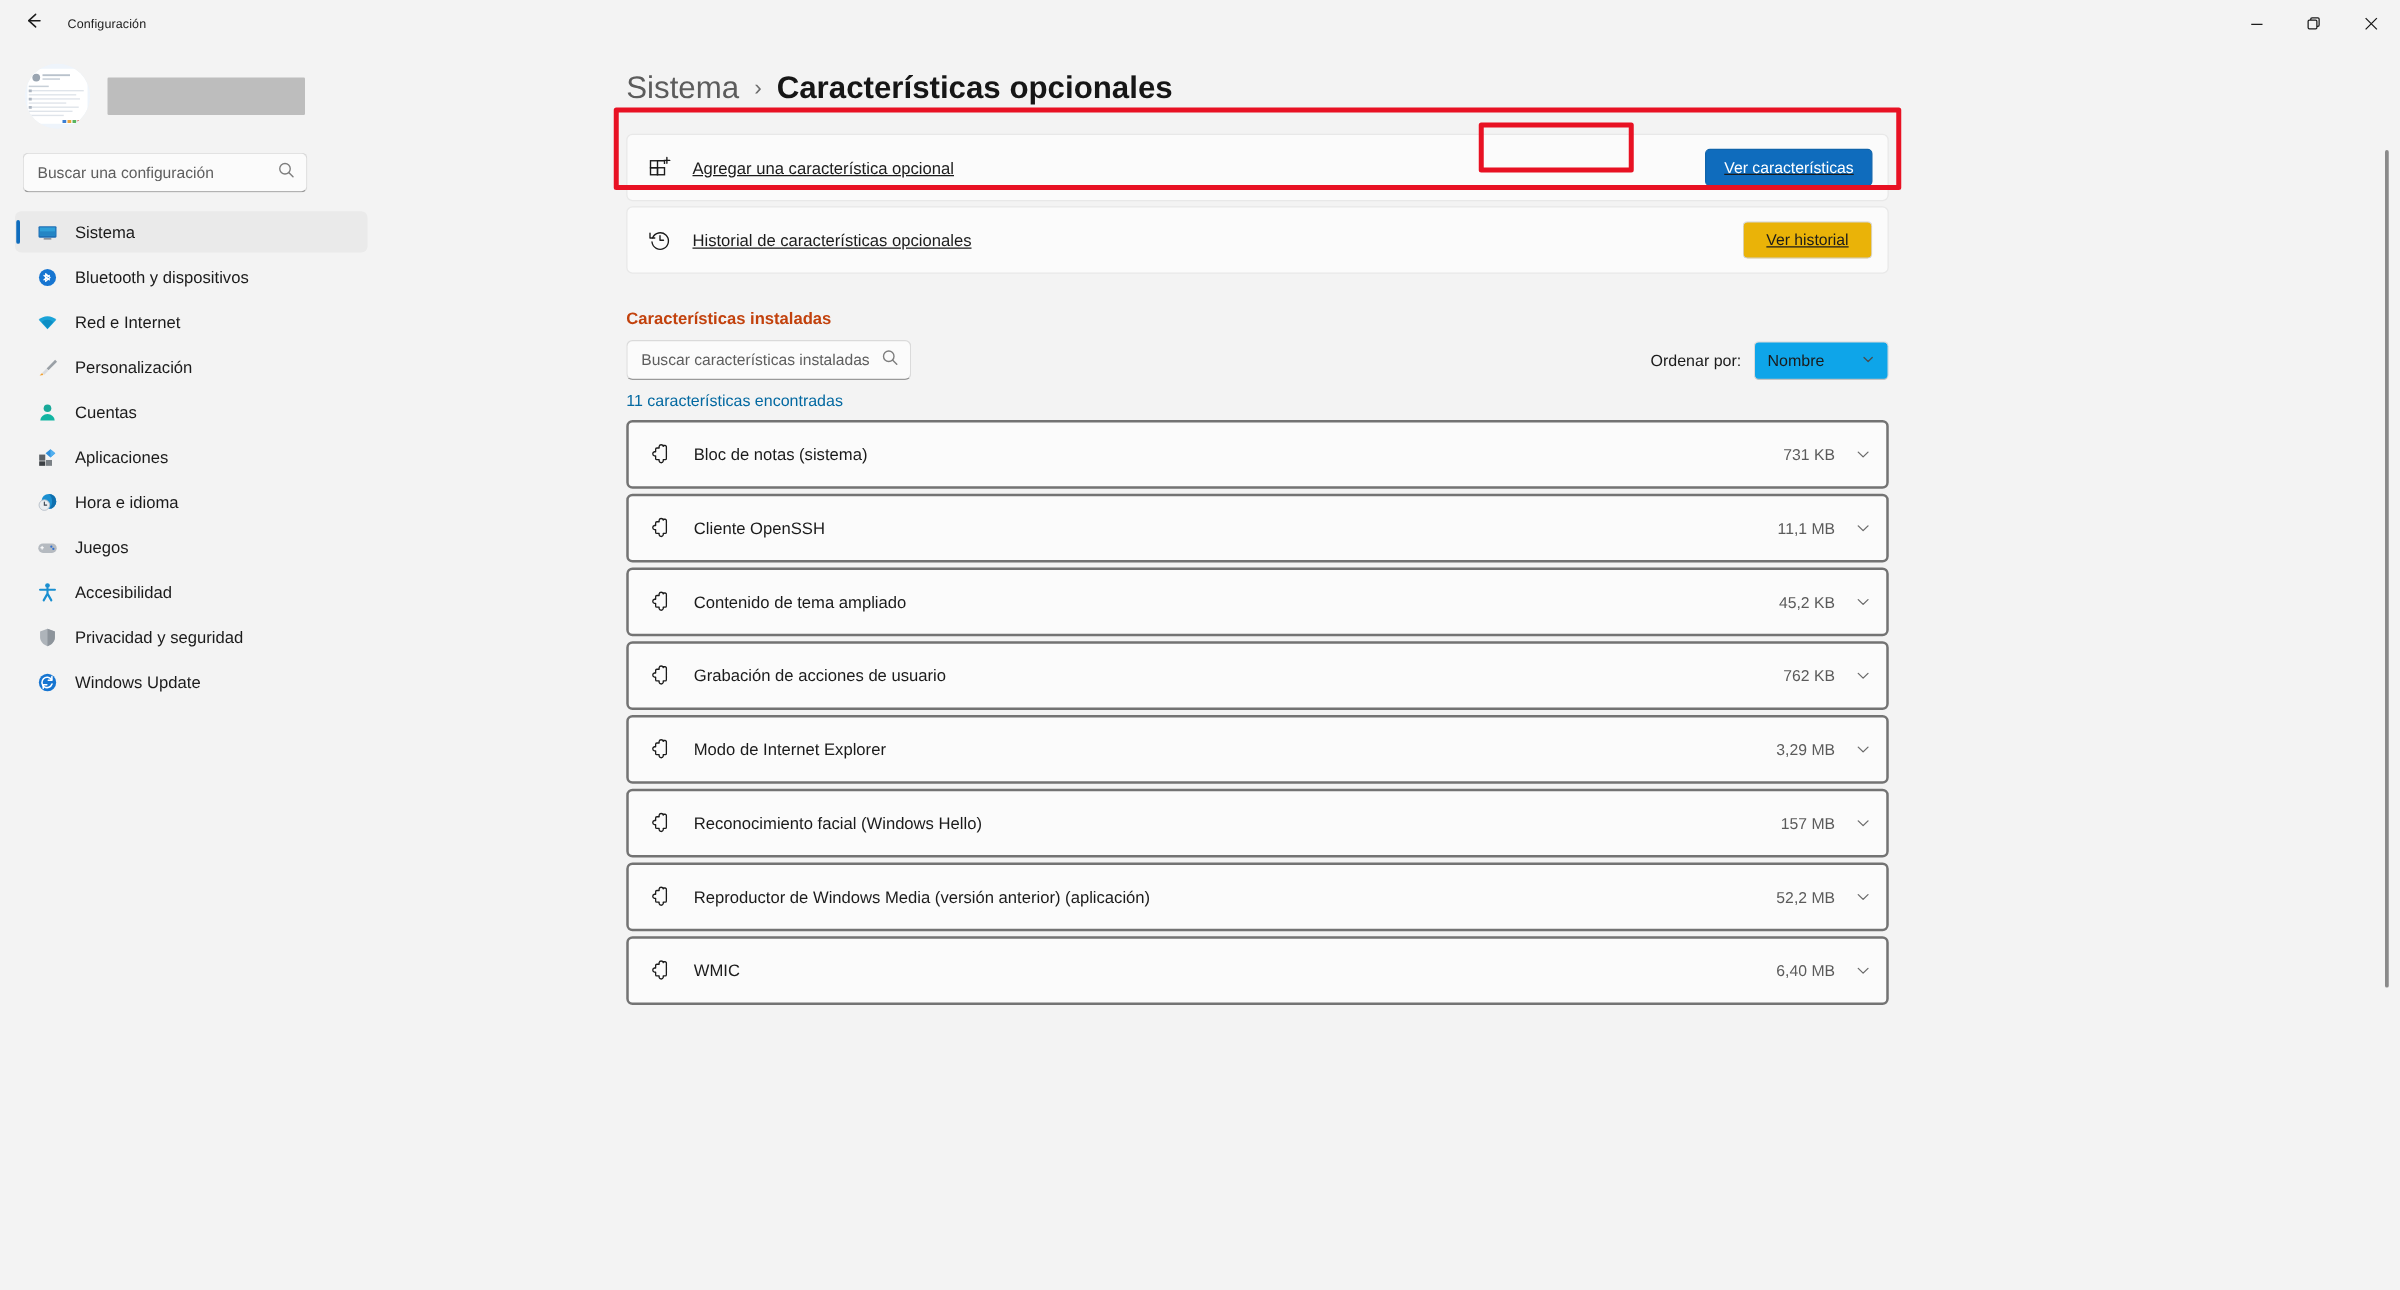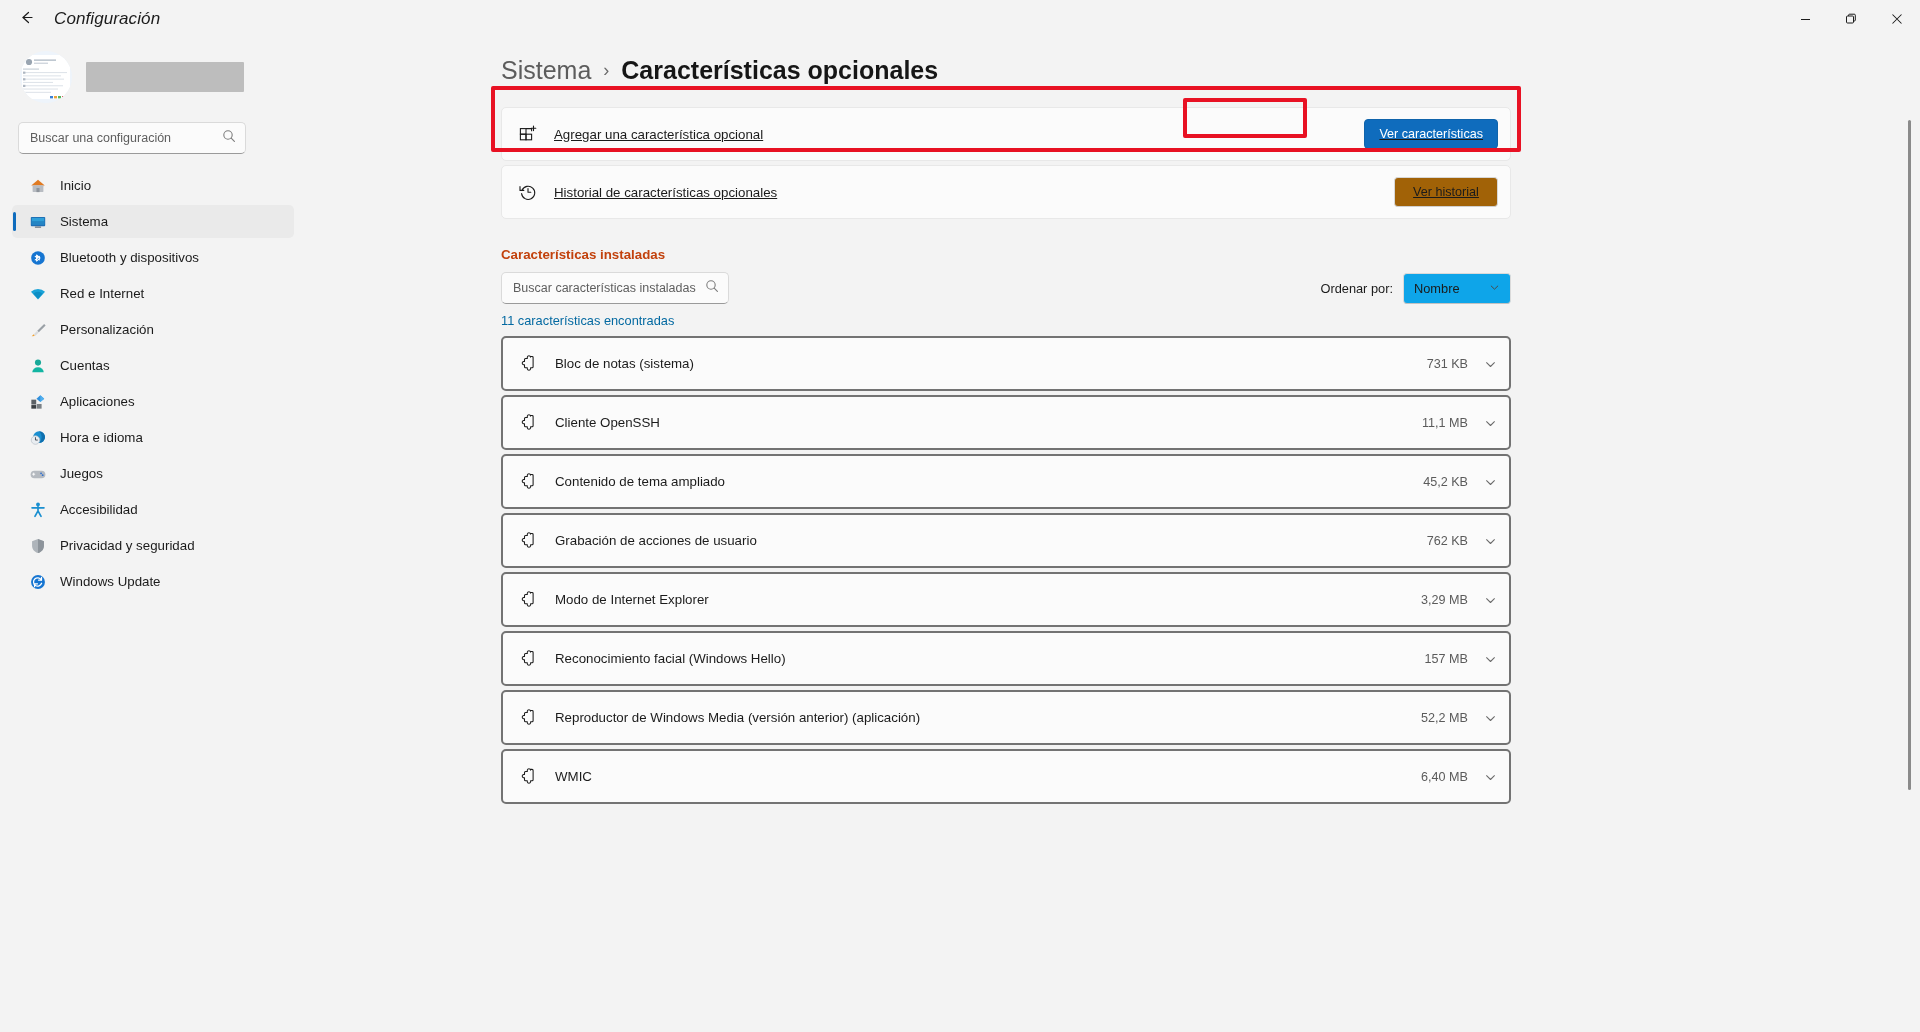--- a/index.html
+++ b/index.html
@@ -20,21 +20,21 @@
   .titlebar {
     position: absolute; top: 0; left: 0; width: 1920px; height: 38px;
     display: flex; align-items: center;
   }
   .back-btn {
     width: 40px; height: 32px; margin-left: 6px;
     display: flex; align-items: center; justify-content: center;
     border-radius: 5px; cursor: pointer;
   }
   .app-title {
-    margin-left: 8px; font-size: 17px; color: #1b1b1b; letter-spacing: .1px; font-style: italic;
+    margin-left: 8px; font-size: 10px; color: #1b1b1b; letter-spacing: .1px;
   }
   .winbtns { position: absolute; right: 0; top: 0; display: flex; height: 38px; }
   .winbtn {
     width: 46px; height: 38px; display: flex; align-items: center; justify-content: center;
     cursor: pointer;
   }
 
   
   .sidebar {
     position: absolute; left: 0; top: 38px; width: 310px; height: 994px;
@@ -97,21 +97,21 @@
   .card .rowico { width: 20px; height: 20px; margin-right: 16px; flex: 0 0 auto; }
   .card .rowlabel { font-size: 13.3px; color: #1b1b1b; flex: 1; }
 
   .btn-accent {
     background: #0f6cbd; color: #fff; border: 1px solid #1064ab;
     border-radius: 4px; height: 30px; padding: 0 14px;
     font-family: inherit; font-size: 12.6px; cursor: pointer;
     display: flex; align-items: center;
   }
   .btn-std {
-    background: #a16207; color: #1b1b1b; border: 1px solid #d7d7d7;
+    background: #eab308; color: #1b1b1b; border: 1px solid #d7d7d7;
     border-bottom-color: #cfcfcf;
     border-radius: 4px; height: 30px; padding: 12px 14px;
     font-family: inherit; font-size: 12.6px; cursor: pointer;
     display: flex; align-items: center; min-width: 104px; justify-content: center;
   }
 
   
   .annot {
     position: absolute; border: 4px solid #e81123; border-radius: 2px;
     pointer-events: none;
@@ -251,28 +251,20 @@
       <span class="search-ico">
         <svg width="14" height="14" viewBox="0 0 14 14" fill="none" stroke="#5e5e5e" stroke-width="1.1">
           <circle cx="6" cy="6" r="4.2"></circle>
             <path d="M9.2 9.2 L12.4 12.4" stroke-linecap="round"></path>
         </svg>
       </span>
     </div>
 
     <div class="navlist">
 
-      <div class="navitem">
-        <svg class="ic" viewBox="0 0 20 20">
-          <path d="M10 3 L17.5 9.4 H2.5 Z" fill="#e07a21"></path>
-          <rect x="4" y="9.2" width="12" height="7.6" rx="1" fill="#b8bcc2"></rect>
-          <rect x="8.3" y="12.2" width="3.4" height="4.6" fill="#8e949c"></rect>
-        </svg>
-        <span class="lbl">Inicio</span>
-      </div>
 
       <div class="navitem active">
         <svg class="ic" viewBox="0 0 20 20">
           <rect x="2" y="4.4" width="16" height="10.2" rx="1" fill="#1f6fb5"></rect>
           <rect x="3.1" y="5.5" width="13.8" height="7.2" fill="#2f9fd8"></rect>
           <rect x="3.1" y="9" width="13.8" height="3.7" fill="#2485c4"></rect>
           <rect x="6.5" y="15" width="7" height="1.3" rx=".6" fill="#6b7480"></rect>
         </svg>
         <span class="lbl">Sistema</span>
       </div>

